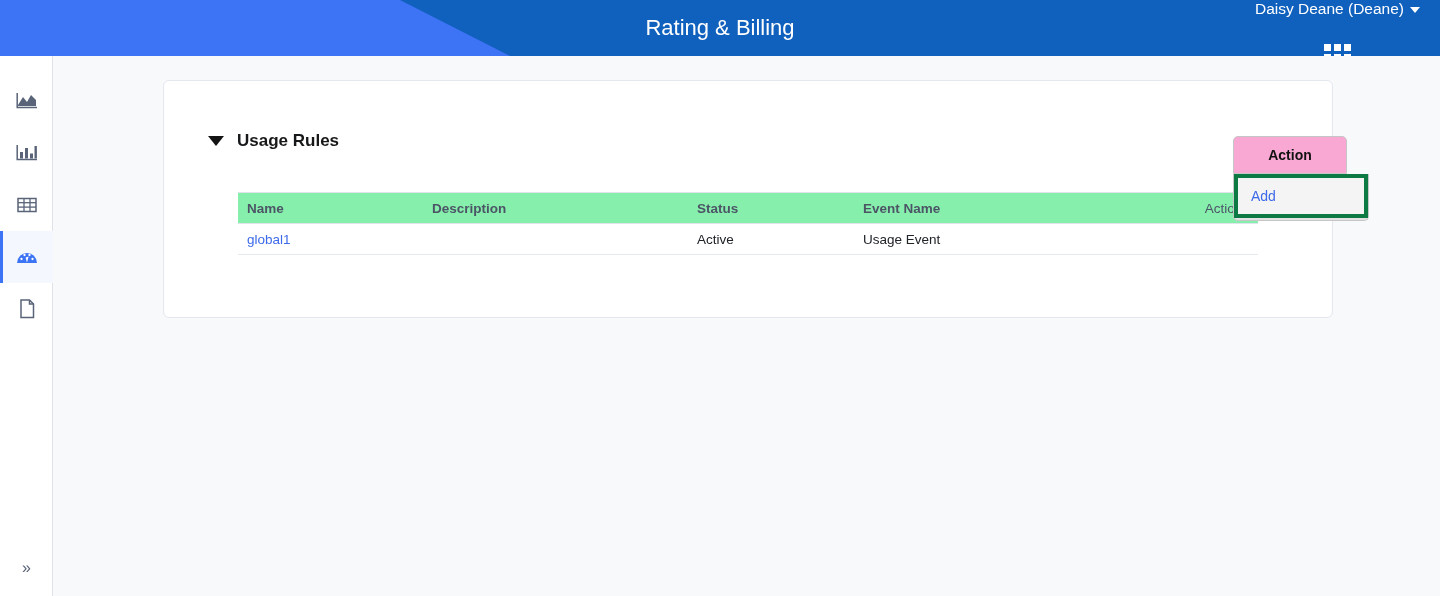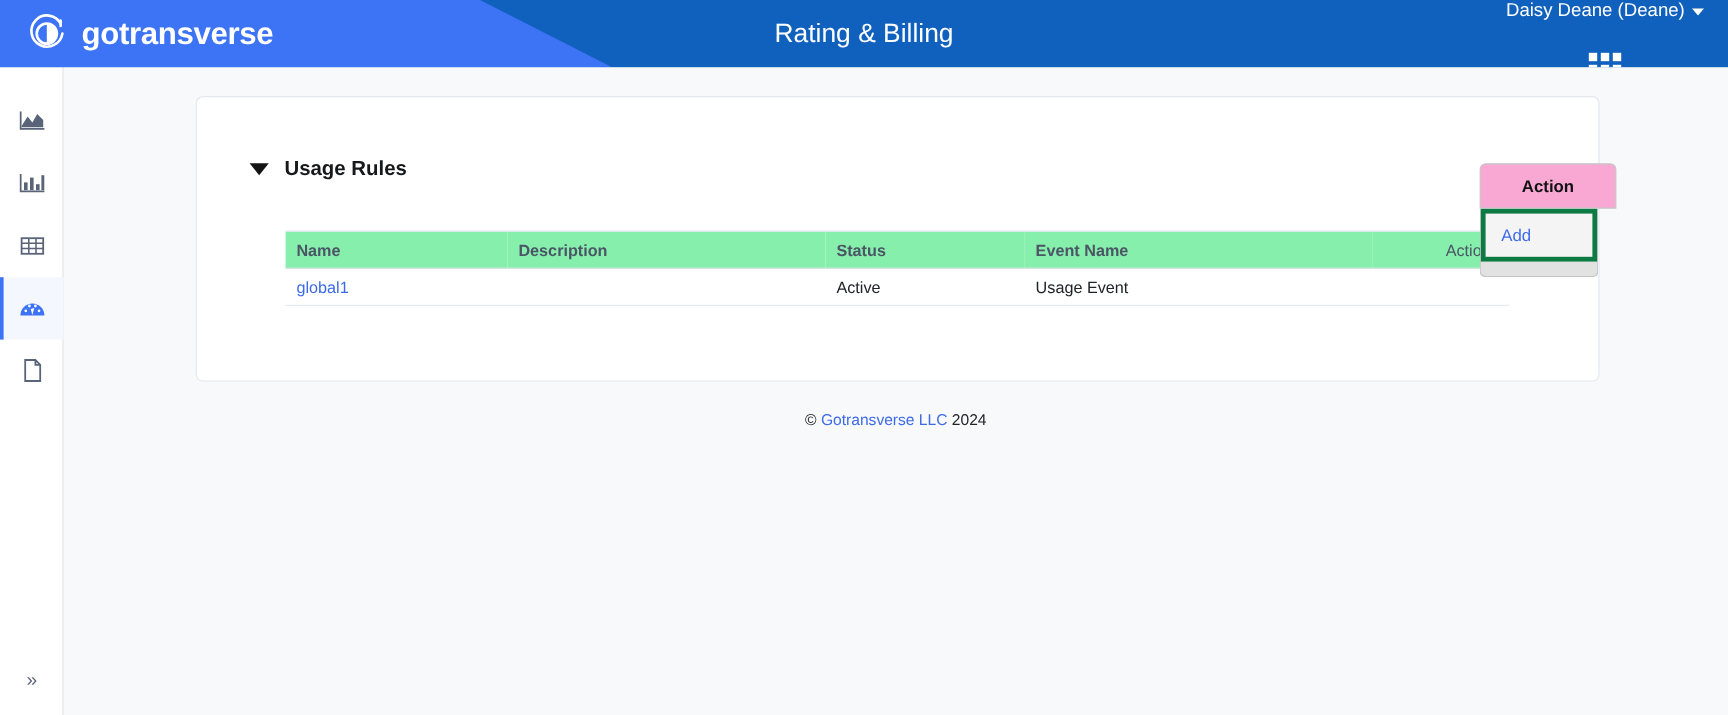--- a/index.html
+++ b/index.html
@@ -213,26 +213,26 @@
     background: #f9a8d4;
     border: 1px solid #c6c6c6;
     border-radius: 5px 5px 0 0;
     display: flex; align-items: center; justify-content: center;
     font-size: 14px;
     font-weight: bold;
     color: #121212;
     cursor: pointer;
   }
   .action-menu {
-    width: 99px;
+    width: 136px;
     background: #e2e2e2;
     border: 1px solid #c6c6c6;
     border-top: none;
     border-radius: 0 0 5px 5px;
-    padding-bottom: 12px;
+    padding-bottom: 2px;
   }
   .action-item {
     height: 44px;
     display: flex; align-items: center;
     padding-left: 17px;
     font-size: 14px;
     color: #3d6ae8;
     cursor: pointer;
   }
   .action-item.selected {
@@ -257,29 +257,20 @@
     text-decoration: none;
     cursor: pointer;
   }
 </style>
 </head>
 <body>
 
 <div class="header">
   <div class="header-wedge"></div>
 
-  <div class="brand">
-    <svg class="brand-logo" viewBox="0 0 34 34">
-      <path d="M28.5 8.5 A13 13 0 1 0 30 17" fill="none" stroke="#ffffff" stroke-width="2.2" stroke-linecap="round"></path>
-      <circle cx="17" cy="17" r="8.4" fill="none" stroke="#ffffff" stroke-width="2.2"></circle>
-      <path d="M17 8.6 A8.4 8.4 0 0 1 17 25.4 Z" fill="#ffffff"></path>
-      <line x1="28.5" y1="6.2" x2="28.5" y2="10.6" stroke="#ffffff" stroke-width="2.2" stroke-linecap="round"></line>
-    </svg>
-    <span class="brand-name">gotransverse</span>
-  </div>
 
   <div class="header-title">Rating &amp; Billing</div>
 
   <div class="header-right">
     <div class="user-menu">
       <span>Daisy Deane (Deane)</span>
       <span class="caret-down"></span>
     </div>
     <div class="grid-icon">
       <i></i>
@@ -380,19 +371,14 @@
 
     <div class="action-wrap">
       <div class="action-button">Action</div>
       <div class="action-menu">
         <div class="action-item selected">Add</div>
       </div>
     </div>
 
   </div>
 
-  <div class="footer">
-    <span>©</span>
-    <a>Gotransverse LLC</a>
-    <span>2024</span>
-  </div>
 
 </div>
 
 </body></html>

